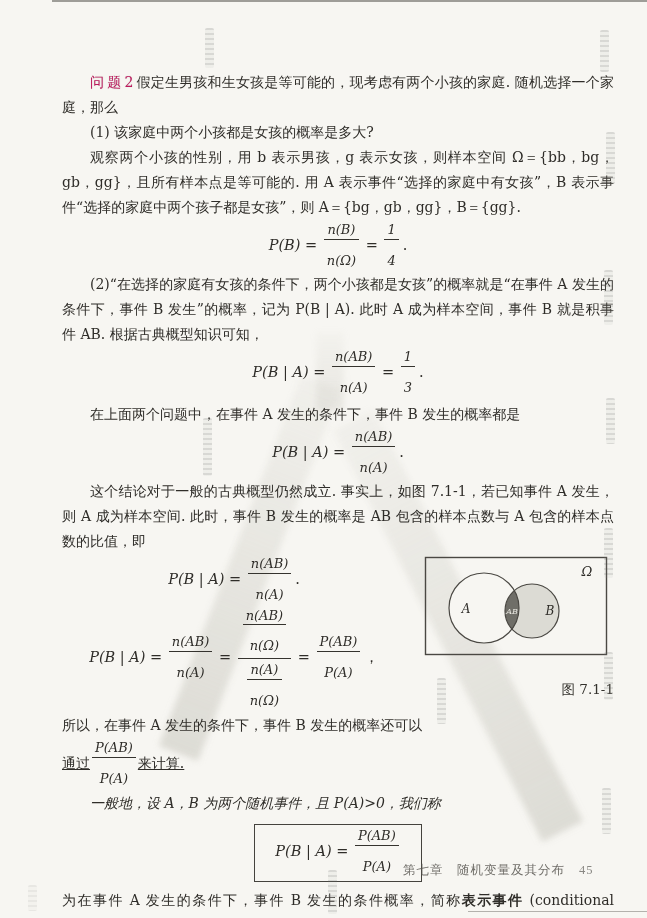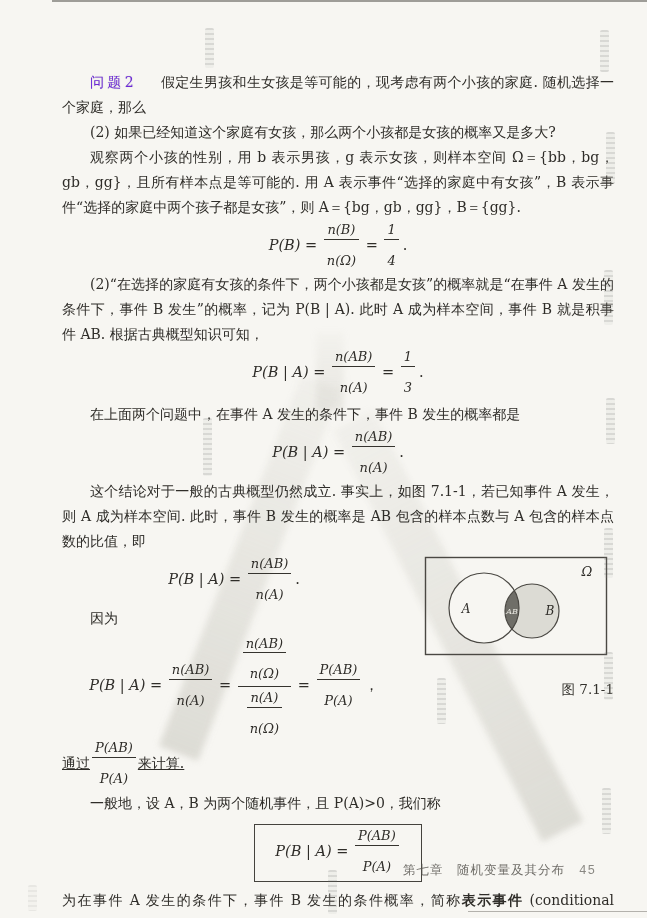--- a/index.html
+++ b/index.html
@@ -20,39 +20,39 @@
   .wm-stroke{position:absolute;z-index:1;pointer-events:none;filter:blur(3px);
     background:linear-gradient(180deg,rgba(206,205,197,.15),rgba(200,199,190,.55));}
   .wm-left {left:300px;top:382px;width:42px;height:398px;transform:rotate(21deg);transform-origin:50% 0;}
   .wm-right{left:330px;top:420px;width:46px;height:462px;transform:rotate(-27deg);transform-origin:50% 0;}
   .wm-stem {left:316px;top:332px;width:28px;height:78px;opacity:.6;}
   
   .content{position:absolute;left:62px;top:70px;width:552px;z-index:2;
     font-size:14px;line-height:25px;text-align:justify;}
   .content p{margin:0;text-indent:2em;}
   .content p.noindent{text-indent:0;}
-  .plabel{color:#6d28d9;letter-spacing:3px;margin-right:24px;text-shadow:0 0 1px rgba(185,192,182,.8);}
+  .plabel{color:#be185d;letter-spacing:3px;margin-right:0;text-shadow:0 0 1px rgba(185,192,182,.8);}
   .mi{font-style:italic;}
   .eq{text-align:center;text-indent:0;margin:3px 0;font-size:14.5px;}
   .frac{display:inline-block;vertical-align:middle;text-align:center;line-height:1.15;font-size:13px;margin:0 2px;}
   .frac .num{display:block;border-bottom:1px solid #35332e;padding:0 3px 1px;}
   .frac .den{display:block;padding:14px 3px 0;}
   .frac .frac{margin:1px 0;}
   .frac.outer > .num{padding:2px 5px 3px;}
   .frac.outer > .den{padding:3px 5px 0;}
   .tail{margin-left:2px;}
   .boxed-wrap{margin:8px 0 6px;}
   .box-eq{display:inline-block;border:1.4px solid #45433e;padding:4px 20px 6px;}
   .bold{font-weight:bold;}
   
   .figure{float:right;width:196px;margin:2px 0 6px 12px;text-align:center;}
   .fig-caption{font-size:13.5px;margin-top:13px;text-indent:0;color:#34322d;text-align:right;}
   
   .footer-line{position:absolute;left:403px;top:862px;z-index:2;
-    font-family:Liberation Mono, monospace;
+    font-family:Liberation Serif, serif;
     font-size:12.5px;color:#57554f;letter-spacing:1px;opacity:.85;}
   .footer-line .pageno{margin-left:14px;opacity:.8;}
   .site-mark{position:absolute;left:477px;top:879px;z-index:2;
     font-size:22px;color:#90908e;letter-spacing:5px;}
 </style>
 </head>
 <body>
 
 <div class="page">
 
@@ -70,21 +70,21 @@
   <div class="smudge" style="left:437px;top:678px;height:46px;"></div>
   <div class="smudge" style="left:604px;top:652px;height:48px;"></div>
   <div class="smudge" style="left:602px;top:788px;height:46px;"></div>
   <div class="smudge" style="left:328px;top:870px;height:44px;"></div>
   <div class="smudge" style="left:28px;top:885px;height:26px;opacity:.5;"></div>
 
   <div class="content">
 
     <p><span class="plabel">问题2</span><span>假定生男孩和生女孩是等可能的，现考虑有两个小孩的家庭. 随机选择一个家庭，那么</span></p>
 
-    <p>(2) 如果已经知道这个家庭有女孩，那么两个小孩都是女孩的概率又是多大?</p>
+    <p>(1) 该家庭中两个小孩都是女孩的概率是多大?</p>
     <p>观察两个小孩的性别，用 b 表示男孩，g 表示女孩，则样本空间 Ω＝{bb，bg，gb，gg}，且所有样本点是等可能的. 用 A 表示事件“选择的家庭中有女孩”，B 表示事件“选择的家庭中两个孩子都是女孩”，则 A＝{bg，gb，gg}，B＝{gg}.</p>
 
     <div class="eq"><span class="mi">P(B) = </span><span class="frac"><span class="num mi">n(B)</span><span class="den mi">n(Ω)</span></span><span class="mi"> = </span><span class="frac"><span class="num mi">1</span><span class="den mi">4</span></span><span class="tail">.</span></div>
 
     <p>(2)“在选择的家庭有女孩的条件下，两个小孩都是女孩”的概率就是“在事件 A 发生的条件下，事件 B 发生”的概率，记为 P(B | A). 此时 A 成为样本空间，事件 B 就是积事件 AB. 根据古典概型知识可知，</p>
 
     <div class="eq"><span class="mi">P(B | A) = </span><span class="frac"><span class="num mi">n(AB)</span><span class="den mi">n(A)</span></span><span class="mi"> = </span><span class="frac"><span class="num mi">1</span><span class="den mi">3</span></span><span class="tail">.</span></div>
 
     <p style="margin-top:6px;">在上面两个问题中，在事件 A 发生的条件下，事件 B 发生的概率都是</p>
 
@@ -106,28 +106,28 @@
         <text x="163" y="20" font-size="13" font-style="italic" fill="#2f2d29" text-anchor="middle">Ω</text>
         <text x="42" y="57" font-size="12" font-style="italic" fill="#2f2d29" text-anchor="middle">A</text>
         <text x="88" y="58" font-size="8" font-style="italic" fill="#e9e8e1" text-anchor="middle">AB</text>
         <text x="126" y="59" font-size="12" font-style="italic" fill="#2f2d29" text-anchor="middle">B</text>
       </svg>
       <div class="fig-caption">图 7.1-1</div>
     </div>
 
     <div class="eq"><span class="mi">P(B | A) = </span><span class="frac"><span class="num mi">n(AB)</span><span class="den mi">n(A)</span></span><span class="tail">.</span></div>
 
-    <p>因为</p>
 
     <div class="eq"><span class="mi">P(B | A) = </span><span class="frac"><span class="num mi">n(AB)</span><span class="den mi">n(A)</span></span><span class="mi"> = </span><span class="frac outer"><span class="num"><span class="frac"><span class="num mi">n(AB)</span><span class="den mi">n(Ω)</span></span></span><span class="den"><span class="frac"><span class="num mi">n(A)</span><span class="den mi">n(Ω)</span></span></span></span><span class="mi"> = </span><span class="frac"><span class="num mi">P(AB)</span><span class="den mi">P(A)</span></span><span class="tail">，</span></div>
 
+    <p class="noindent">所以，在事件 A 发生的条件下，事件 B 发生的概率还可以</p>
 
     <p class="noindent" style="margin:3px 0;text-decoration:underline;"><span>通过</span><span class="frac"><span class="num mi">P(AB)</span><span class="den mi">P(A)</span></span><span>来计算.</span></p>
 
-    <p style="margin-top:4px;clear:both;">一般地，设 A，B 为两个随机事件，且 P(A)&gt;0，我们称</p>
+    <p style="margin-top:4px;clear:both;font-style:italic;">一般地，设 A，B 为两个随机事件，且 P(A)&gt;0，我们称</p>
 
     <div class="eq boxed-wrap"><span class="box-eq"><span class="mi">P(B | A) = </span><span class="frac"><span class="num mi">P(AB)</span><span class="den mi">P(A)</span></span></span></div>
 
     <p class="noindent"><span>为在事件 A 发生的条件下，事件 B 发生的条件概率，简称</span><span class="bold">表示事件</span><span> (conditional probability).</span></p>
 
   </div>
 
   <div class="footer-line"><span>第七章　随机变量及其分布</span><span class="pageno">45</span></div>
 
 

